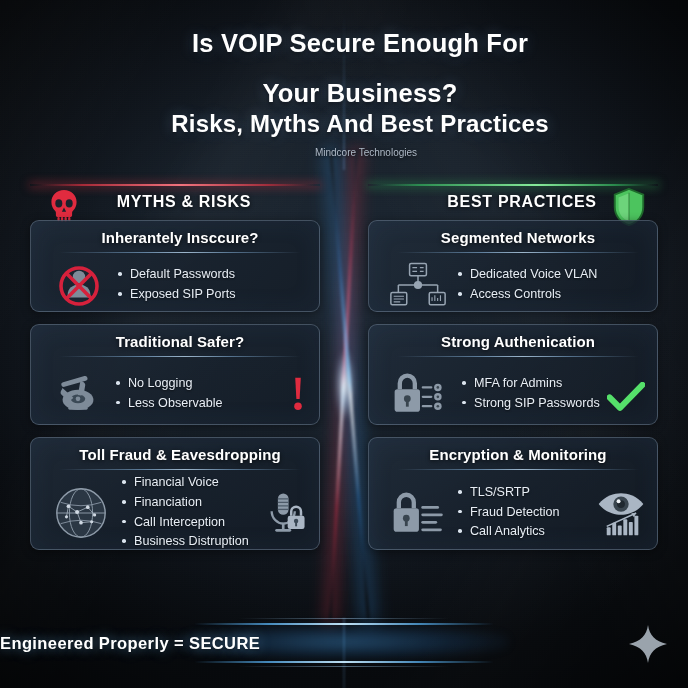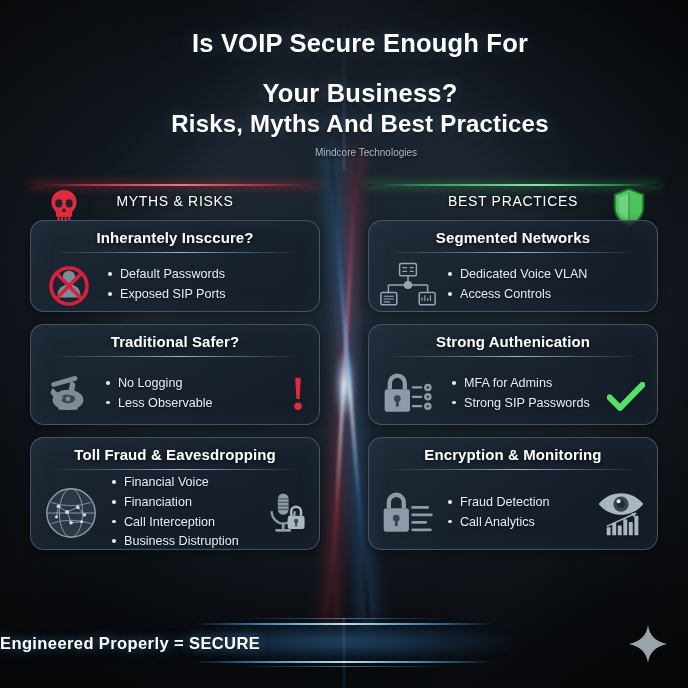--- a/index.html
+++ b/index.html
@@ -97,37 +97,38 @@
   }
   .rule-red{
     background:linear-gradient(90deg, rgba(200,40,55,0) 0%, rgba(214,48,64,.75) 18%, rgba(255,120,130,.95) 52%, rgba(214,48,64,.70) 82%, rgba(200,40,55,0) 100%);
     box-shadow:0 0 10px 1px rgba(220,55,70,.55);
   }
   .rule-green{
     background:linear-gradient(90deg, rgba(40,160,80,0) 0%, rgba(52,186,96,.70) 18%, rgba(140,245,160,.95) 58%, rgba(52,186,96,.70) 85%, rgba(40,160,80,0) 100%);
     box-shadow:0 0 10px 1px rgba(60,200,100,.50);
   }
   .col-title{
-    position:absolute;left:0;top:9px;width:100%;text-align:center;
-    color:#ffffff;font-weight:normal;font-size:14px;letter-spacing:.7px;
+    position:absolute;left:9px;top:9px;width:100%;text-align:center;
+    color:#ffffff;font-weight:bold;font-size:16px;letter-spacing:.7px;
     text-shadow:0 1px 4px rgba(0,0,0,.75);
   }
   .badge{position:absolute;top:2px;width:40px;height:40px;}
   .badge-left{left:14px;}
   .badge-right{right:8px;}
 
   
   .card{
     position:relative;
     border:1px solid rgba(150,172,196,.36);
-    border-radius:14px;
+    border-radius:9px;
     background:linear-gradient(140deg, rgba(34,46,60,.78) 0%, rgba(25,35,47,.80) 48%, rgba(20,28,38,.82) 100%);
     box-shadow:inset 0 0 26px rgba(70,110,155,.10), 0 2px 10px rgba(0,0,0,.42);
     margin-bottom:12px;
     overflow:hidden;
+    padding-left:10px;
   }
   .card-h1{height:92px;}
   .card-h2{height:101px;}
   .card-h3{height:113px;}
   .card-title{
     text-align:center;color:#ffffff;font-weight:bold;font-size:15px;
     padding-top:8px;letter-spacing:.1px;
     text-shadow:0 1px 4px rgba(0,0,0,.7);
   }
   .card-rule{
@@ -437,20 +438,21 @@
             <g stroke="#8d9aa8" stroke-width="3" stroke-linecap="round">
               <line x1="36" y1="21" x2="52" y2="21"></line>
               <line x1="36" y1="29" x2="56" y2="29"></line>
               <line x1="36" y1="37" x2="50" y2="37"></line>
               <line x1="36" y1="45" x2="55" y2="45"></line>
             </g>
           </svg>
         </div>
         <div class="bullets">
           <ul>
+            <li>TLS/SRTP</li>
             <li>Fraud Detection</li>
             <li>Call Analytics</li>
           </ul>
         </div>
         <div class="ic">
           <svg viewBox="0 0 58 56" width="52" height="50">
             <path d="M4 18c7-9 17.5-12 25-12s18 3 25 12c-7 9-17.5 12-25 12S11 27 4 18z" fill="#aab6c4"></path>
             <circle cx="29" cy="18" r="8.6" fill="#39454f"></circle>
             <circle cx="29" cy="18" r="4.4" fill="#1f2830"></circle>
             <circle cx="26.3" cy="14.8" r="2.2" fill="#f0f4f8"></circle>

